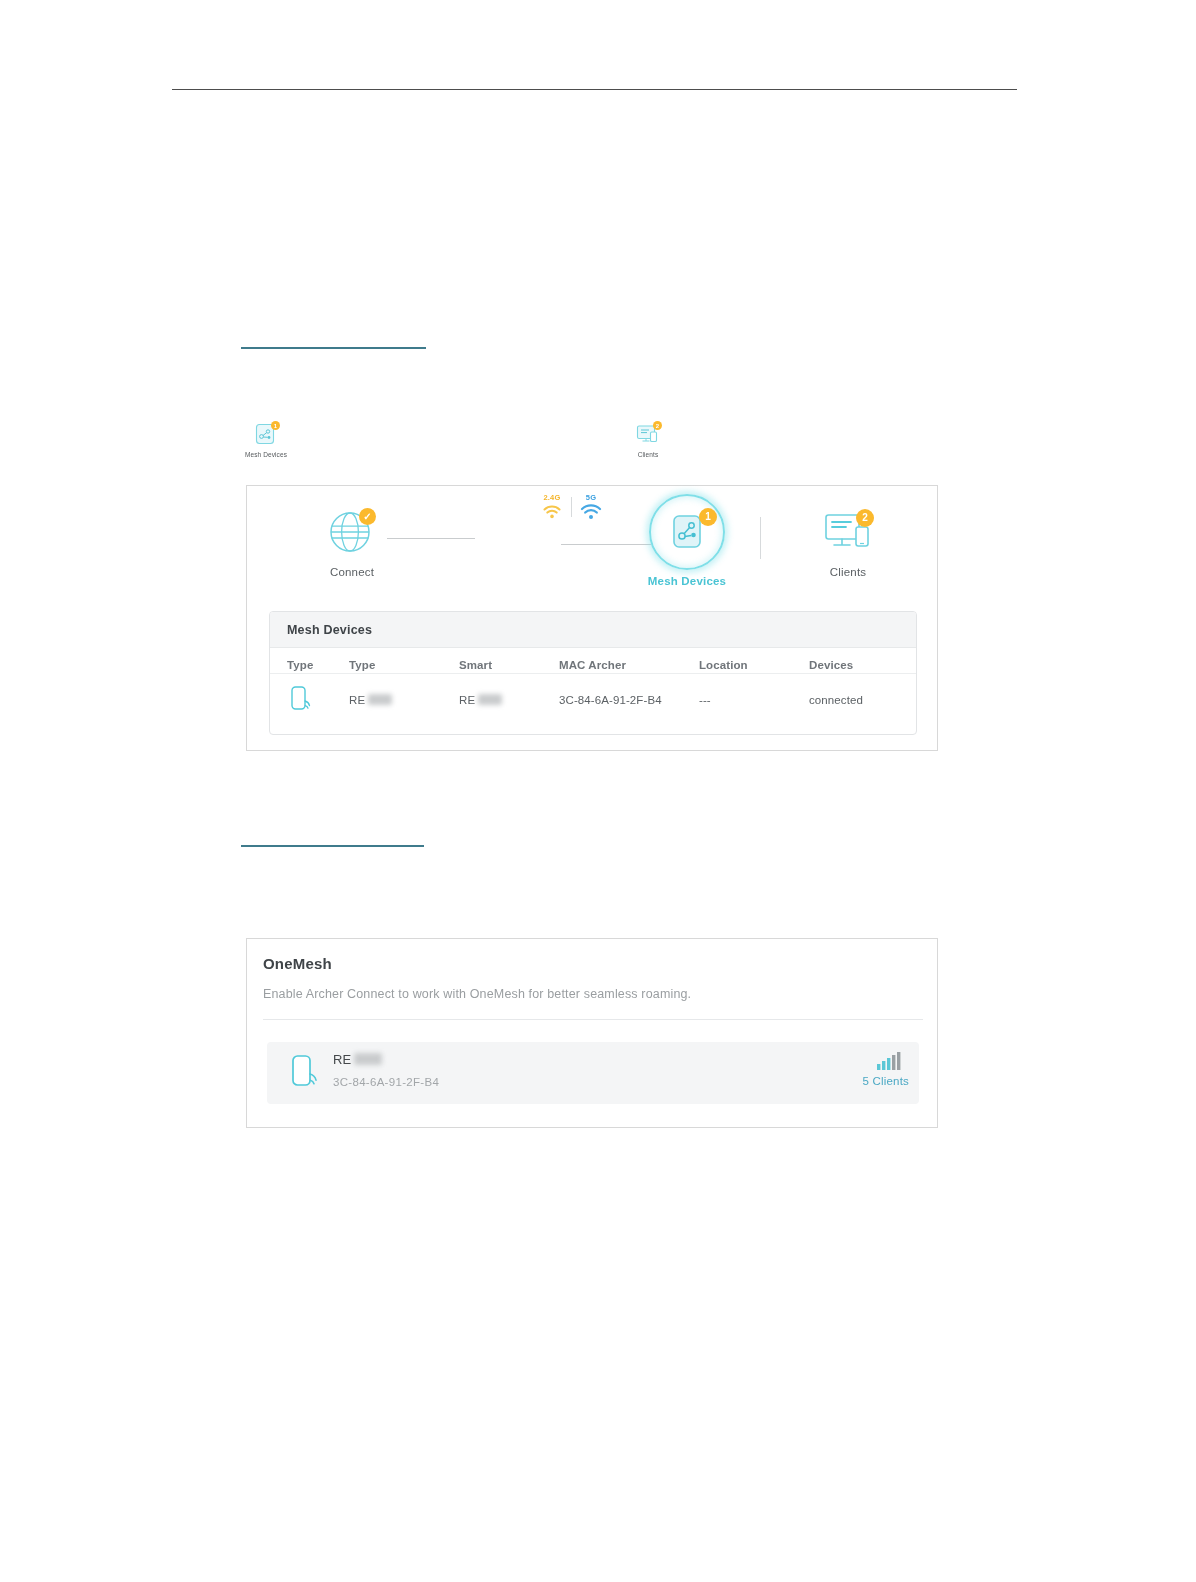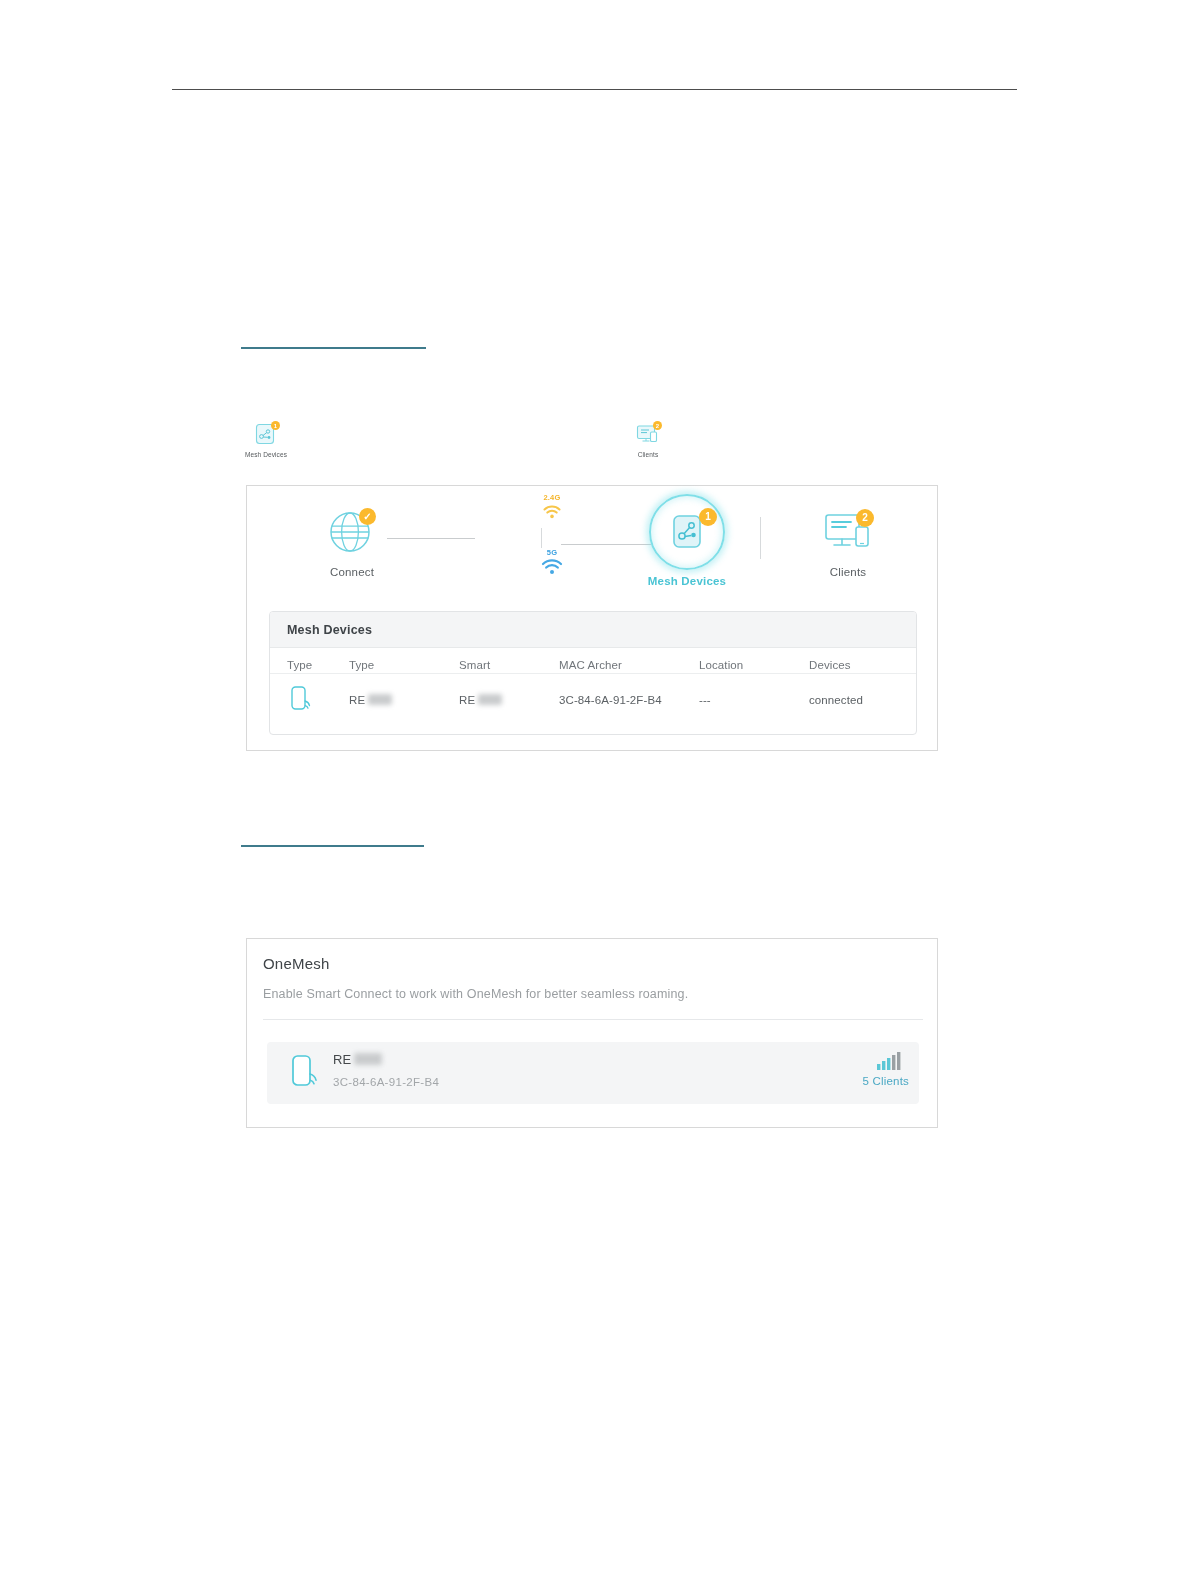--- a/index.html
+++ b/index.html
@@ -43,21 +43,21 @@
   .node.archer{left:218px;top:17px;width:120px;}
   .node.mesh{left:385px;top:10px;width:110px;}
   .node.clients{left:551px;top:17px;width:100px;}
 
   .link{position:absolute;height:1px;background:#c9ccce;}
   .link.l1{left:140px;top:52px;width:88px;}
   .link.l2{left:314px;top:58px;width:90px;}
   .vdiv{position:absolute;left:513px;top:31px;width:1px;height:42px;background:#d7dadc;}
 
   
-  .bands{position:absolute;left:290px;top:7px;width:70px;display:flex;align-items:flex-start;flex-direction:column;}
+  .bands{position:absolute;left:290px;top:7px;width:70px;display:flex;align-items:flex-start;}
   .band{width:30px;text-align:center;}
   .band .bt{font-size:7.5px;font-weight:bold;letter-spacing:.2px;}
   .band.g24 .bt{color:#f5b52a;}
   .band.g5  .bt{color:#3aa0e0;}
   .band-sep{width:1px;height:20px;background:#d7dadc;margin:4px 4px 0 4px;}
 
   
   .badge{
     position:absolute;border-radius:50%;background:#fbb92d;color:#fff;
     font-size:9px;font-weight:bold;display:flex;align-items:center;justify-content:center;
@@ -78,42 +78,42 @@
     border:1px solid #e2e4e6;border-radius:4px;background:#fff;box-sizing:border-box;
     overflow:hidden;
   }
   .panel-head{
     height:35px;background:#f4f5f6;border-bottom:1px solid #e7e9ea;
     display:flex;align-items:center;padding-left:17px;
     font-size:12.5px;font-weight:bold;color:#3f4448;letter-spacing:.2px;
   }
   .tbl{width:100%;border-collapse:collapse;table-layout:fixed;}
   .tbl th{
-    font-weight:normal;font-size:11.5px;color:#70757a;text-align:left;
+    font-weight:bold;font-size:11.5px;color:#70757a;text-align:left;
     padding:11px 0 2px 0;letter-spacing:.1px;
   }
   .tbl tbody tr{border-top:1px solid #eceeef;}
   .tbl td{font-size:11.5px;color:#5c6165;padding:10px 0;letter-spacing:.1px;}
   .c-icon{width:62px;padding-left:17px !important;}
   .c-type{width:110px;}
   .c-name{width:100px;}
   .c-mac{width:140px;}
   .c-loc{width:110px;}
   .c-status{width:auto;}
   .blur-chip{display:inline-block;width:24px;height:11px;border-radius:2px;
     background:#c9cbcd;filter:blur(2.4px);vertical-align:-1px;margin-left:3px;}
   .blur-chip.wide{width:28px;height:12px;}
   .blur-chip.lg{width:34px;height:14px;filter:blur(3px);}
 
   
   .om-card{
     position:absolute;left:246px;top:938px;width:692px;height:190px;
     border:1px solid #d8d8d8;background:#fff;box-sizing:border-box;
   }
-  .om-title{position:absolute;left:16px;top:16px;font-size:15px;font-weight:normal;color:#3f4448;letter-spacing:.2px;}
+  .om-title{position:absolute;left:16px;top:16px;font-size:15px;font-weight:bold;color:#3f4448;letter-spacing:.2px;}
   .om-sub{position:absolute;left:16px;top:48px;font-size:12.5px;color:#9a9ea1;letter-spacing:.15px;}
   .om-rule{position:absolute;left:16px;top:80px;width:660px;height:1px;background:#e6e8ea;}
   .om-row{
     position:absolute;left:20px;top:103px;width:652px;height:62px;
     background:#f4f5f6;border-radius:4px;
   }
   .om-dev-ico{position:absolute;left:20px;top:11px;width:34px;height:40px;}
   .om-dev-name{position:absolute;left:66px;top:10px;font-size:13px;color:#44484b;letter-spacing:.2px;}
   .om-dev-mac{position:absolute;left:66px;top:34px;font-size:11.5px;color:#a2a6a9;letter-spacing:.3px;}
   .om-sig{position:absolute;right:16px;top:10px;width:26px;height:18px;}
@@ -256,21 +256,21 @@
             <td class="c-loc">---</td>
             <td class="c-status">connected</td>
           </tr>
         </tbody>
       </table>
     </div>
   </div>
 
   <div class="om-card">
     <div class="om-title">OneMesh</div>
-    <div class="om-sub">Enable Smart Connect to work with OneMesh for better seamless roaming.</div>
+    <div class="om-sub">Enable Archer Connect to work with OneMesh for better seamless roaming.</div>
     <div class="om-rule"></div>
 
     <div class="om-row">
       <div class="om-dev-ico">
         <svg width="34" height="40" viewBox="0 0 34 40">
           <rect x="6" y="3" width="17" height="29" rx="4.5" fill="#fff" stroke="#4fc9d9" stroke-width="1.7"></rect>
           <path d="M23 21c4 1.1 5.3 3.2 6 6.1" fill="none" stroke="#4fc9d9" stroke-width="1.6" stroke-linecap="round"></path>
           <path d="M23.3 27.3c2.1.6 3.2 1.8 3.7 3.5" fill="none" stroke="#4fc9d9" stroke-width="1.6" stroke-linecap="round"></path>
         </svg>
       </div>

